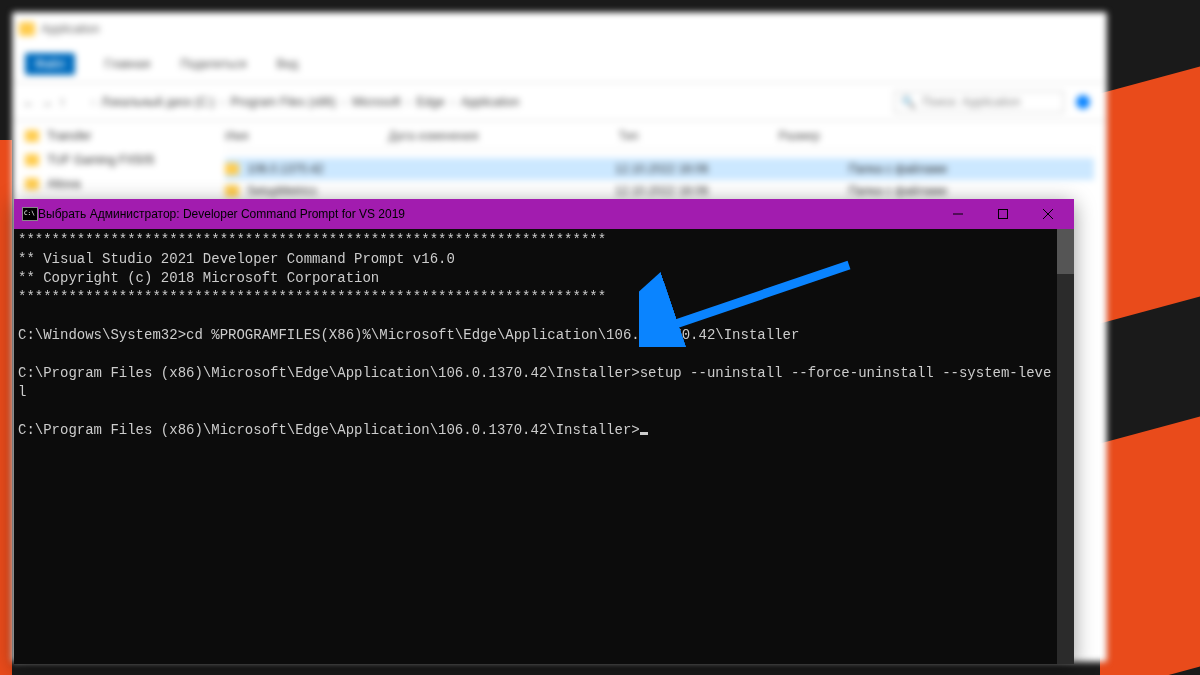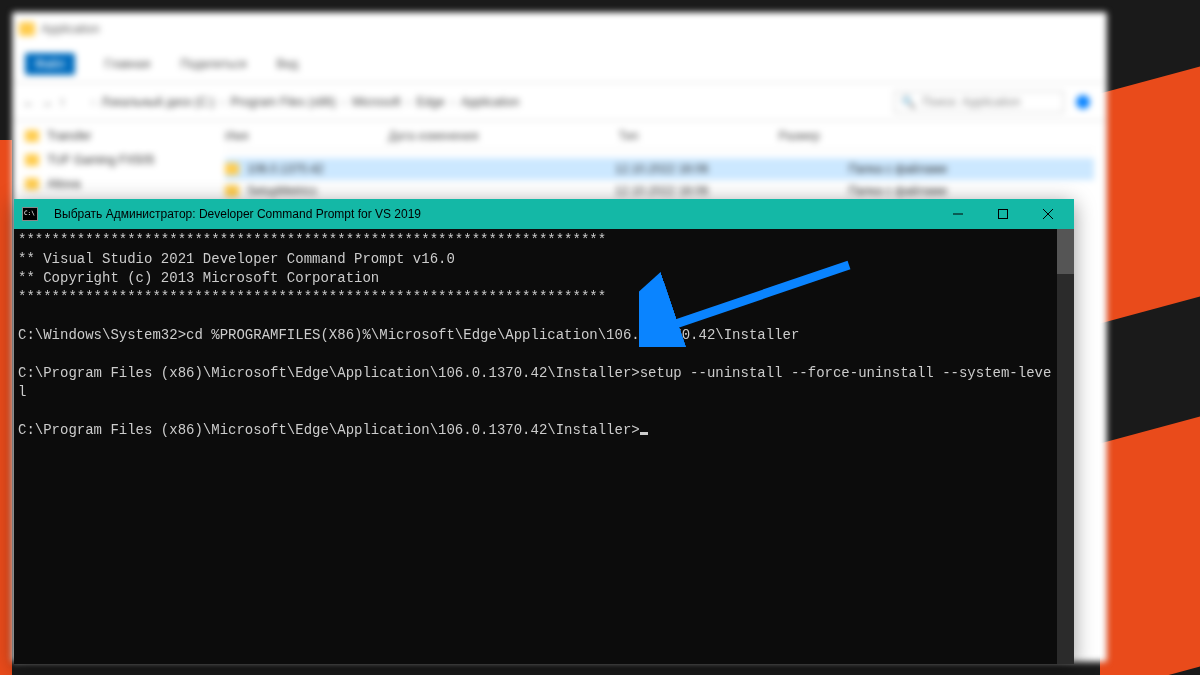--- a/index.html
+++ b/index.html
@@ -118,25 +118,25 @@
     top: 199px;
     width: 1060px;
     height: 465px;
     background: #fff;
     box-shadow: 0 4px 20px rgba(0,0,0,0.4);
     display: flex;
     flex-direction: column;
   }
   .cmd-titlebar {
     height: 30px;
-    background: #14b8a6;
+    background: #a21caf;
     display: flex;
     align-items: center;
     padding: 0 4px 0 8px;
-    gap: 16px;
+    gap: 0;
     font-size: 12px;
     color: #000;
   }
   .cmd-titlebar .cmd-icon {
     width: 16px; height: 14px;
     background: #000;
     border: 1px solid #888;
     position: relative;
     flex-shrink: 0;
   }
@@ -306,21 +306,21 @@
         <svg width="10" height="10">
             <line x1="0" y1="0" x2="10" y2="10" stroke="#000" stroke-width="1"></line>
             <line x1="10" y1="0" x2="0" y2="10" stroke="#000" stroke-width="1"></line>
           </svg>
       </div>
     </div>
   </div>
   <div class="cmd-body">
     <div class="textarea"><span>**********************************************************************</span>
 <span>** Visual Studio 2021 Developer Command Prompt v16.0</span>
-<span>** Copyright (c) 2013 Microsoft Corporation</span>
+<span>** Copyright (c) 2018 Microsoft Corporation</span>
 <span>**********************************************************************</span>
 
 <span>C:\Windows\System32&gt;cd %PROGRAMFILES(X86)%\Microsoft\Edge\Application\106.0.1370.42\Installer</span>
 
 <span>C:\Program Files (x86)\Microsoft\Edge\Application\106.0.1370.42\Installer&gt;setup --uninstall --force-uninstall --system-level</span>
 
 <span>C:\Program Files (x86)\Microsoft\Edge\Application\106.0.1370.42\Installer&gt;</span><span class="cursor"></span></div>
     <div class="scrollbar">
       <div class="thumb"></div>
     </div>

